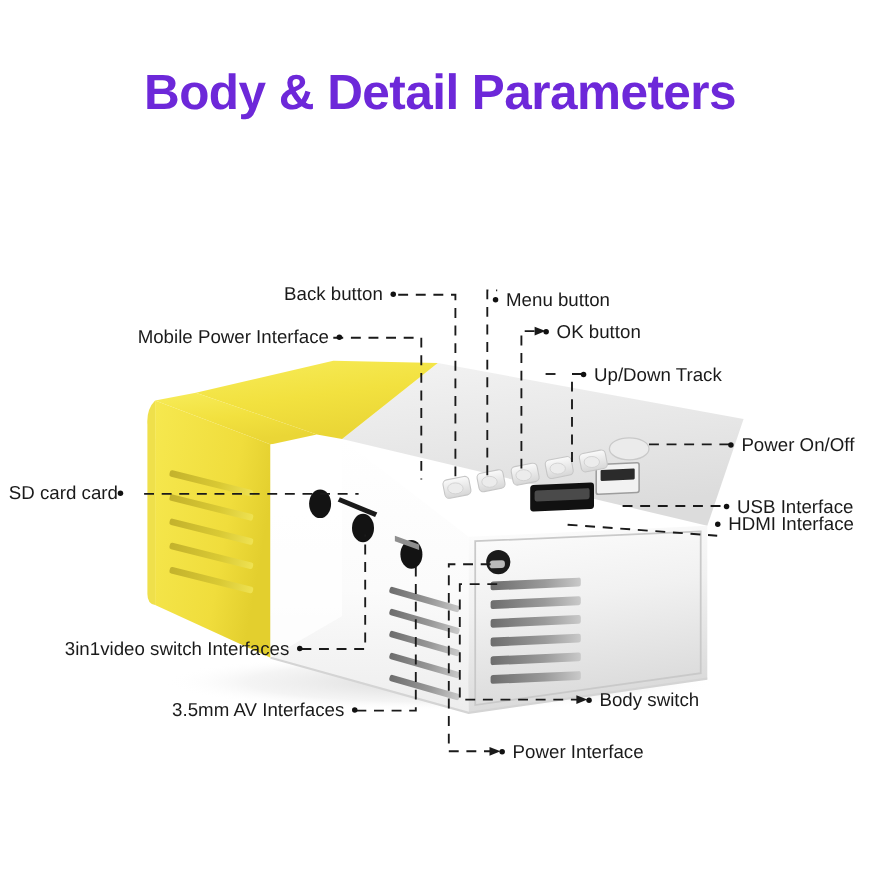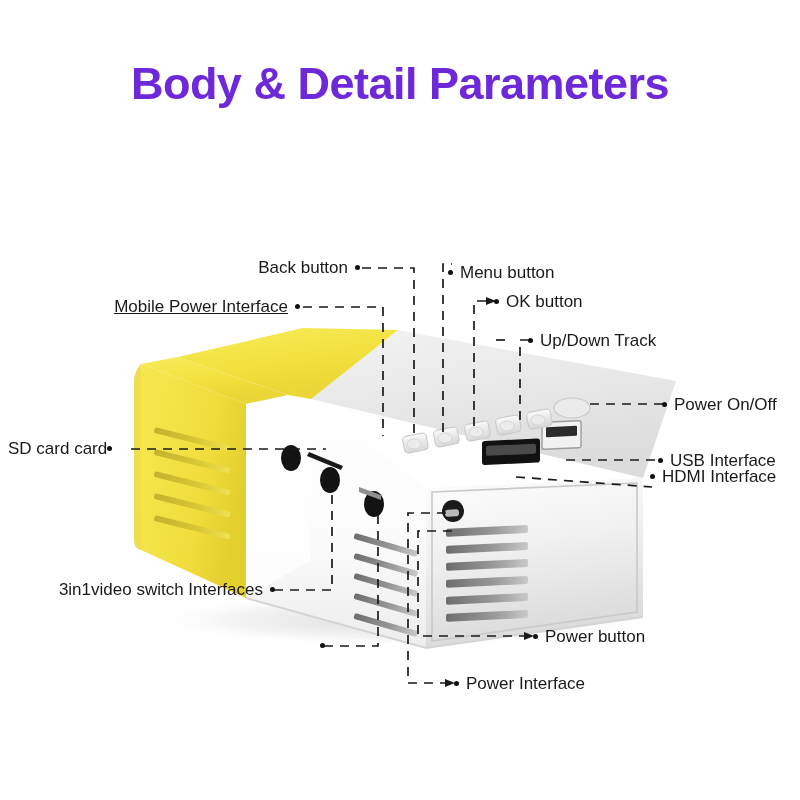--- a/index.html
+++ b/index.html
@@ -247,34 +247,34 @@
       <path d="M 486 297 L 496 301 L 486 305 Z"></path>
       <path d="M 524 632 L 534 636 L 524 640 Z"></path>
       <path d="M 445 679 L 455 683 L 445 687 Z"></path>
     </g>
   </svg>
 
   <div class="callout right-anchor" style="left:180px; top:259px; width:180px;">
     <span>Back button</span><span class="dot"></span>
   </div>
 
-  <div class="callout right-anchor" style="left:60px; top:298px; width:240px;text-decoration:underline;">
+  <div class="callout right-anchor" style="left:71px; top:298px; width:240px;">
     <span>Mobile Power Interface</span><span class="dot"></span>
   </div>
 
   <div class="callout left-anchor" style="left:8px; top:440px;">
     <span>SD card card</span><span class="dot"></span>
   </div>
 
   <div class="callout right-anchor" style="left:30px; top:581px; width:245px;">
     <span>3in1video switch Interfaces</span><span class="dot"></span>
   </div>
 
   <div class="callout right-anchor" style="left:105px; top:637px; width:220px;">
-    <span class="dot"></span>
+    <span>3.5mm AV Interfaces</span><span class="dot"></span>
   </div>
 
   <div class="callout left-anchor" style="left:448px; top:264px;">
     <span class="dot"></span><span>Menu button</span>
   </div>
 
   <div class="callout left-anchor" style="left:494px; top:293px;">
     <span class="dot"></span><span>OK button</span>
   </div>
 
@@ -288,20 +288,20 @@
 
   <div class="callout left-anchor" style="left:658px; top:452px;text-align:right;">
     <span class="dot"></span><span>USB Interface</span>
   </div>
 
   <div class="callout left-anchor" style="left:650px; top:468px;">
     <span class="dot"></span><span>HDMI Interface</span>
   </div>
 
   <div class="callout left-anchor" style="left:533px; top:628px;">
-    <span class="dot"></span><span>Power button</span>
+    <span class="dot"></span><span>Body switch</span>
   </div>
 
   <div class="callout left-anchor" style="left:454px; top:675px;">
     <span class="dot"></span><span>Power Interface</span>
   </div>
 
 </div>
 
 </body></html>

